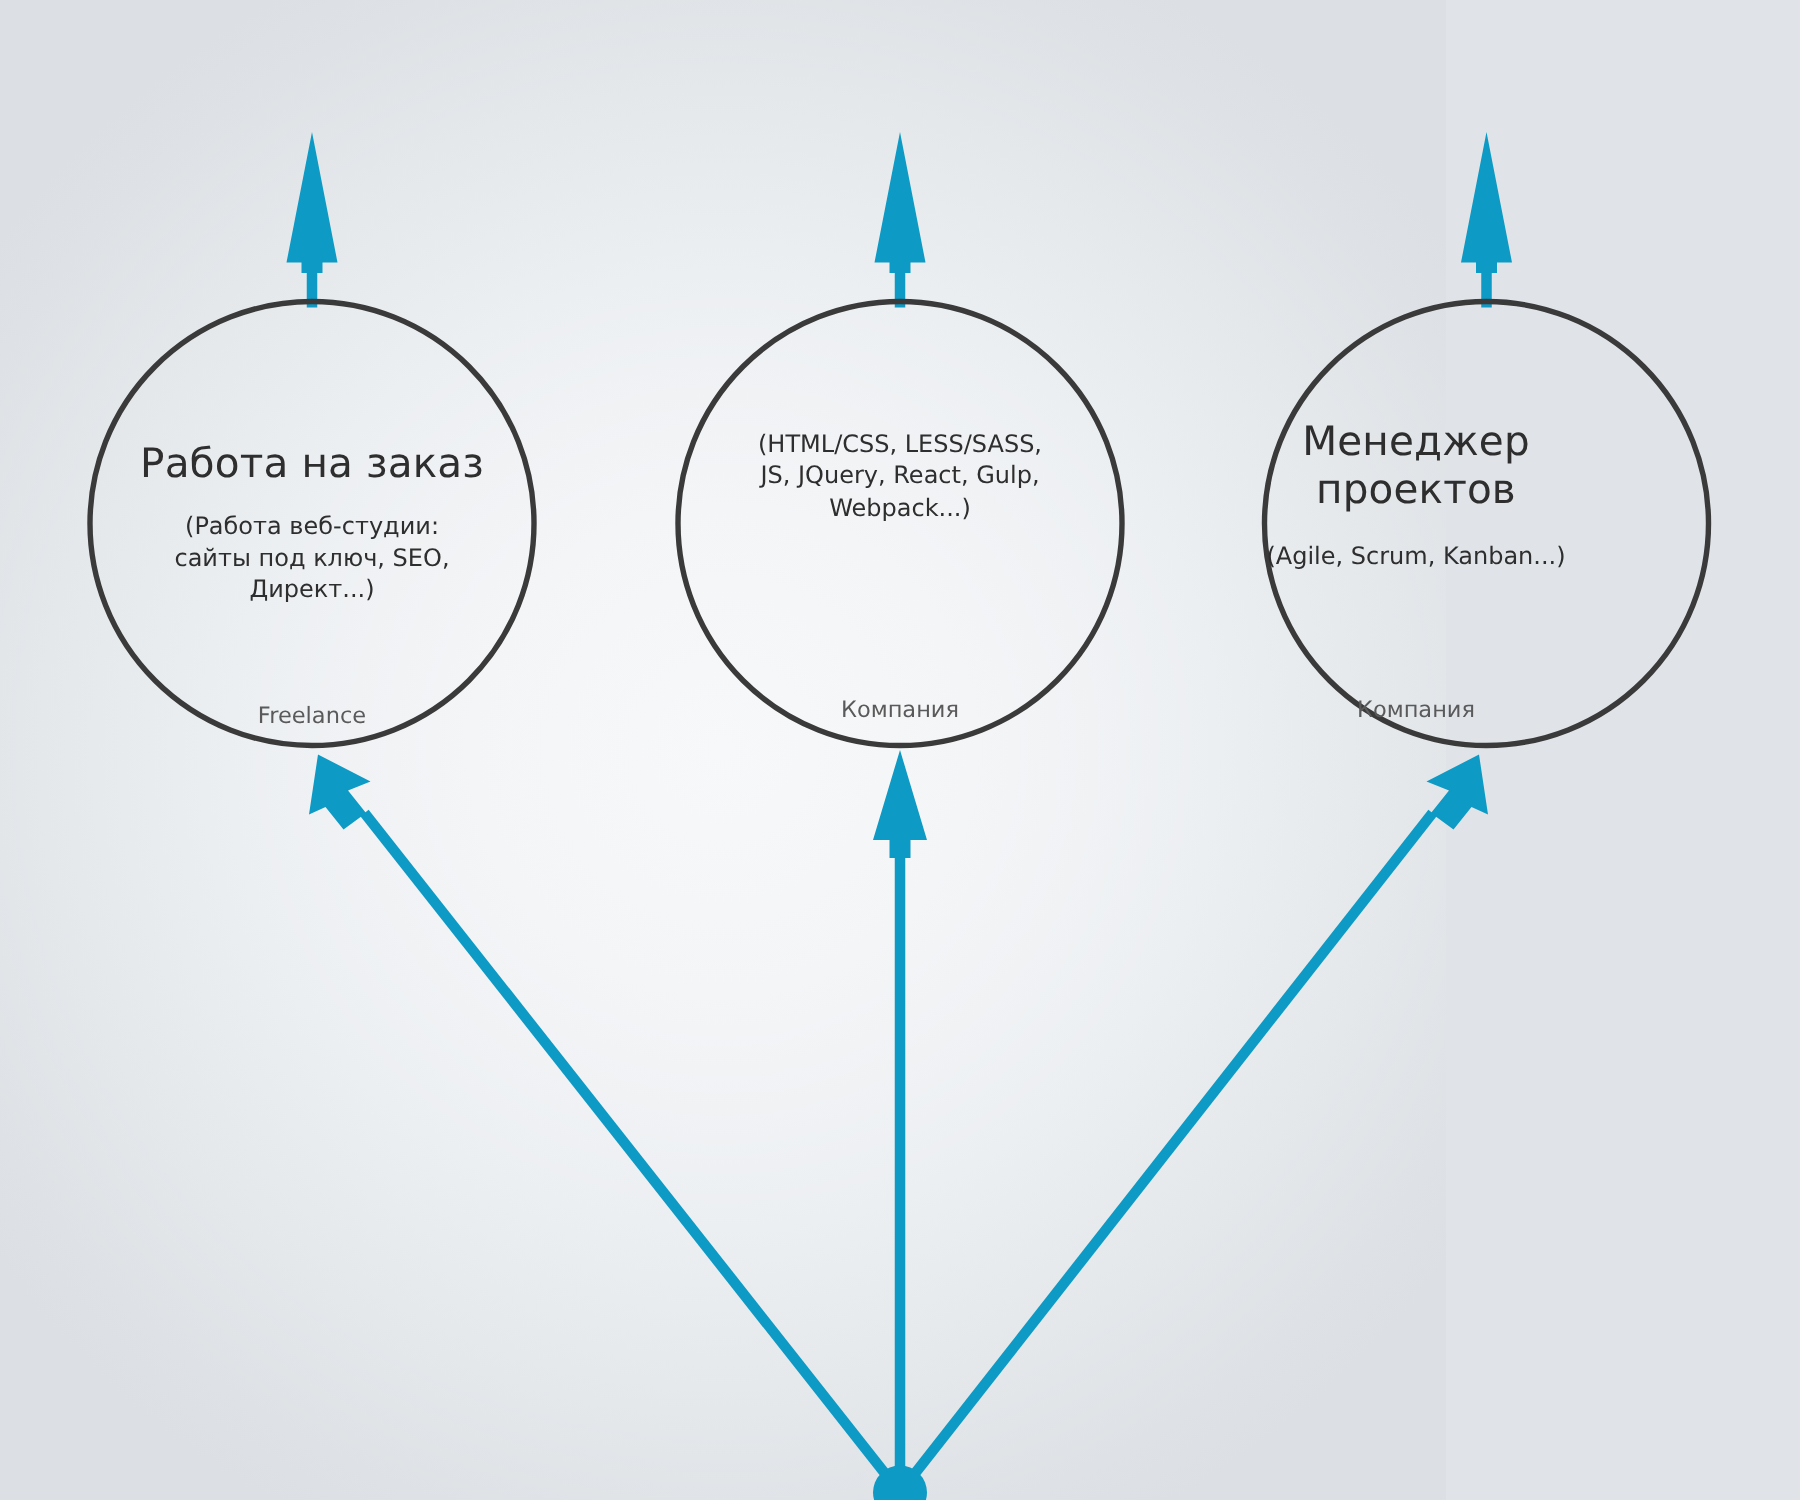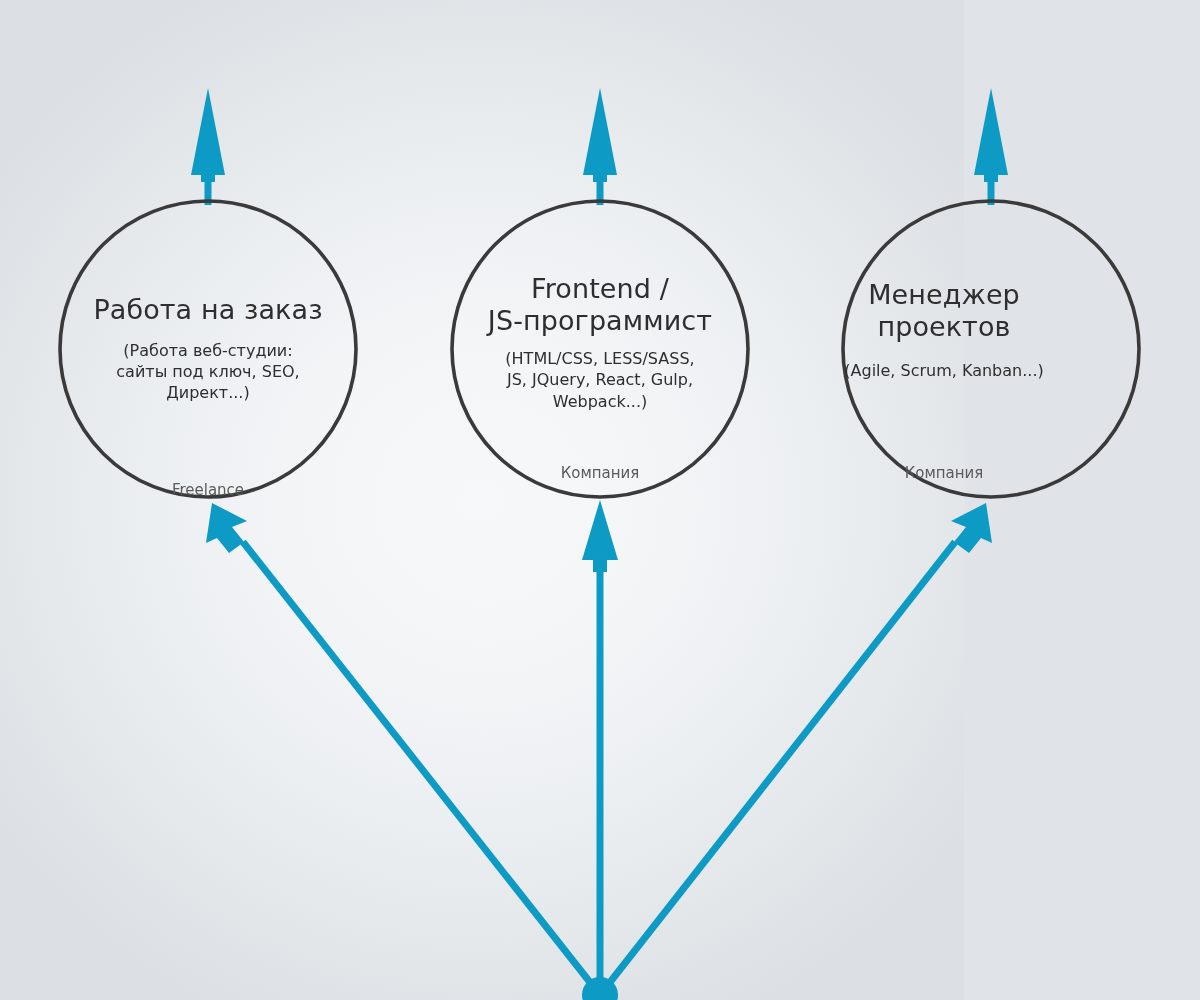--- a/index.html
+++ b/index.html
@@ -91,21 +91,21 @@
   #node-2 { left: 796px; top: 201px; }
 
   #node-0 .node-inner { padding-top: 93px; }
   #node-1 .node-inner { padding-top: 72px; }
   #node-2 .node-inner { padding-top: 78px; }
 
   #node-0 .node-desc { margin-top: 14px; }
   #node-1 .node-desc { margin-top: 12px; }
   #node-2 .node-desc { margin-top: 18px; }
 
-  #node-0 .node-footer { top: 280px; }
+  #node-0 .node-footer { top: 267px; }
   #node-1 .node-footer { top: 263px; }
   #node-2 .node-footer { top: 263px; }
 </style>
 </head>
 <body>
 
 <div id="canvas">
 
   <svg id="diagram-svg" viewBox="0 0 1200 1000">
 
@@ -161,22 +161,20 @@
         <div class="node-title">Работа на заказ</div>
         <div class="node-desc">(Работа веб-студии:
 сайты под ключ, SEO,
 Директ...)</div>
       </div>
       <div class="node-footer">Freelance</div>
     </div>
 
     <div class="circle-node" id="node-1">
       <div class="node-inner">
-        <div class="node-title">Frontend /
-JS-программист</div>
         <div class="node-desc">(HTML/CSS, LESS/SASS,
 JS, JQuery, React, Gulp,
 Webpack...)</div>
       </div>
       <div class="node-footer">Компания</div>
     </div>
 
     <div class="circle-node" id="node-2">
       <div class="node-inner">
         <div class="node-title">Менеджер

